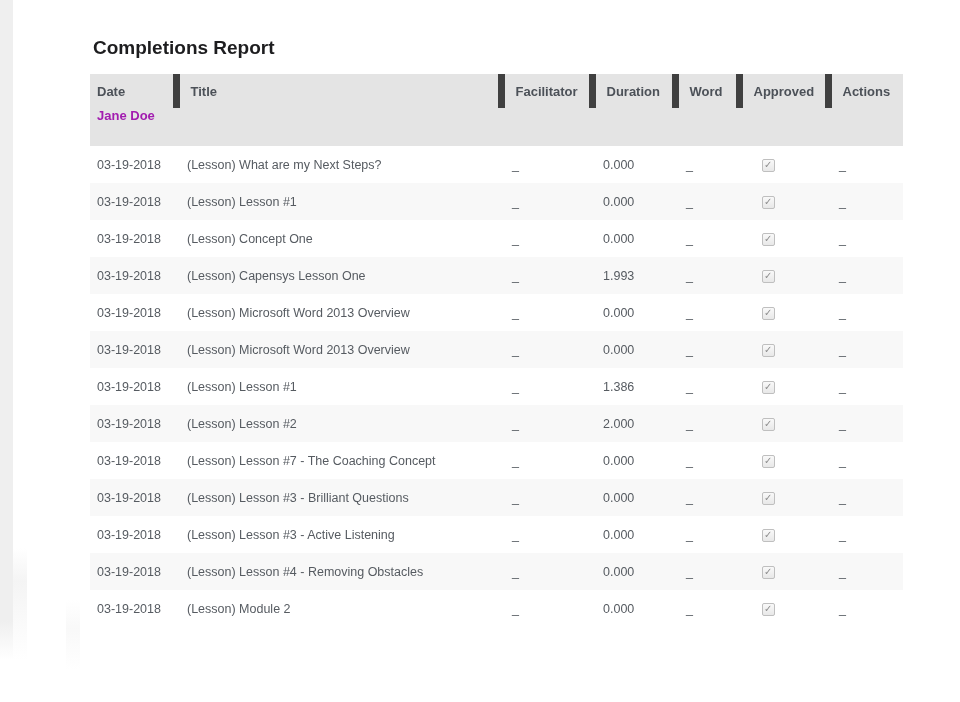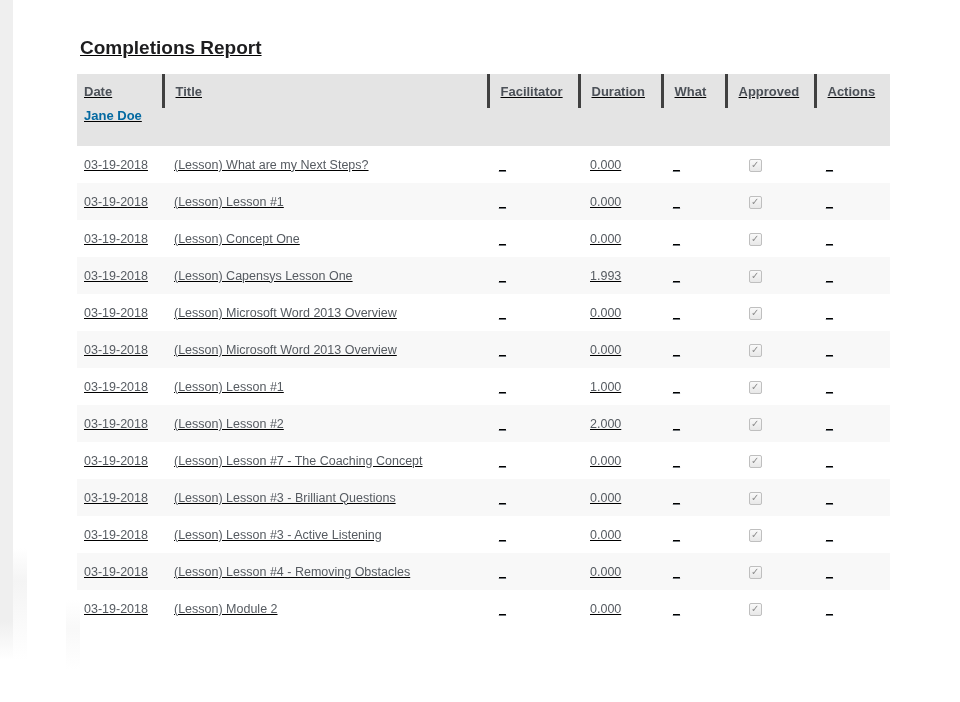--- a/index.html
+++ b/index.html
@@ -30,24 +30,23 @@
   }
   .edge-strip-fade2 {
     position: absolute;
     left: 66px; top: 600px;
     width: 14px; height: 70px;
     background: linear-gradient(to bottom, rgba(247,247,247,0) 0%, rgba(247,247,247,0.8) 40%, rgba(247,247,247,0) 100%);
   }
 
   .content {
     position: absolute;
-    left: 77px;
+    left: 90px;
     top: 0;
     width: 813px;
-    text-decoration: underline;
   }
 
   .page-title {
     font-size: 19px;
     line-height: 27px;
     font-weight: 700;
     color: #1d1d1f;
     margin: 34px 0 13px 3px;
   }
 
@@ -58,32 +57,32 @@
   }
 
   thead th {
     background: #e4e4e4;
     height: 34px;
     text-align: left;
     font-size: 13px;
     font-weight: 700;
     color: #4c5158;
     padding: 0 0 0 11px;
-    border-right: 3px solid #404040;
+    border-right: 7px solid #404040;
     vertical-align: middle;
   }
   thead th:last-child { border-right: none; }
   thead th.col-date { padding-left: 7px; }
 
   thead td.group-cell {
     background: #e4e4e4;
     height: 32px;
     font-size: 13px;
     font-weight: 700;
-    color: #0369a1;
+    color: #a21caf;
     padding: 0 0 6px 7px;
     vertical-align: top;
   }
 
   tbody td {
     height: 37px;
     font-size: 12.5px;
     color: #565b61;
     padding: 0 0 0 11px;
     vertical-align: middle;
@@ -133,21 +132,21 @@
       <col style="width:64px">
       <col style="width:89px">
       <col style="width:75px">
     </colgroup>
     <thead>
       <tr>
         <th class="col-date">Date</th>
         <th>Title</th>
         <th>Facilitator</th>
         <th>Duration</th>
-        <th>What</th>
+        <th>Word</th>
         <th>Approved</th>
         <th>Actions</th>
       </tr>
       <tr>
         <td class="group-cell" colspan="7">Jane Doe</td>
       </tr>
     </thead>
     <tbody>
         <tr>
           <td class="col-date">03-19-2018</td>
@@ -200,21 +199,21 @@
           <td class="col-facilitator">_</td>
           <td class="col-duration">0.000</td>
           <td class="col-grade">_</td>
           <td class="col-approved"><span class="checkbox checked"></span></td>
           <td class="col-actions">_</td>
         </tr>
         <tr>
           <td class="col-date">03-19-2018</td>
           <td class="col-title">(Lesson) Lesson #1</td>
           <td class="col-facilitator">_</td>
-          <td class="col-duration">1.000</td>
+          <td class="col-duration">1.386</td>
           <td class="col-grade">_</td>
           <td class="col-approved"><span class="checkbox checked"></span></td>
           <td class="col-actions">_</td>
         </tr>
         <tr>
           <td class="col-date">03-19-2018</td>
           <td class="col-title">(Lesson) Lesson #2</td>
           <td class="col-facilitator">_</td>
           <td class="col-duration">2.000</td>
           <td class="col-grade">_</td>

